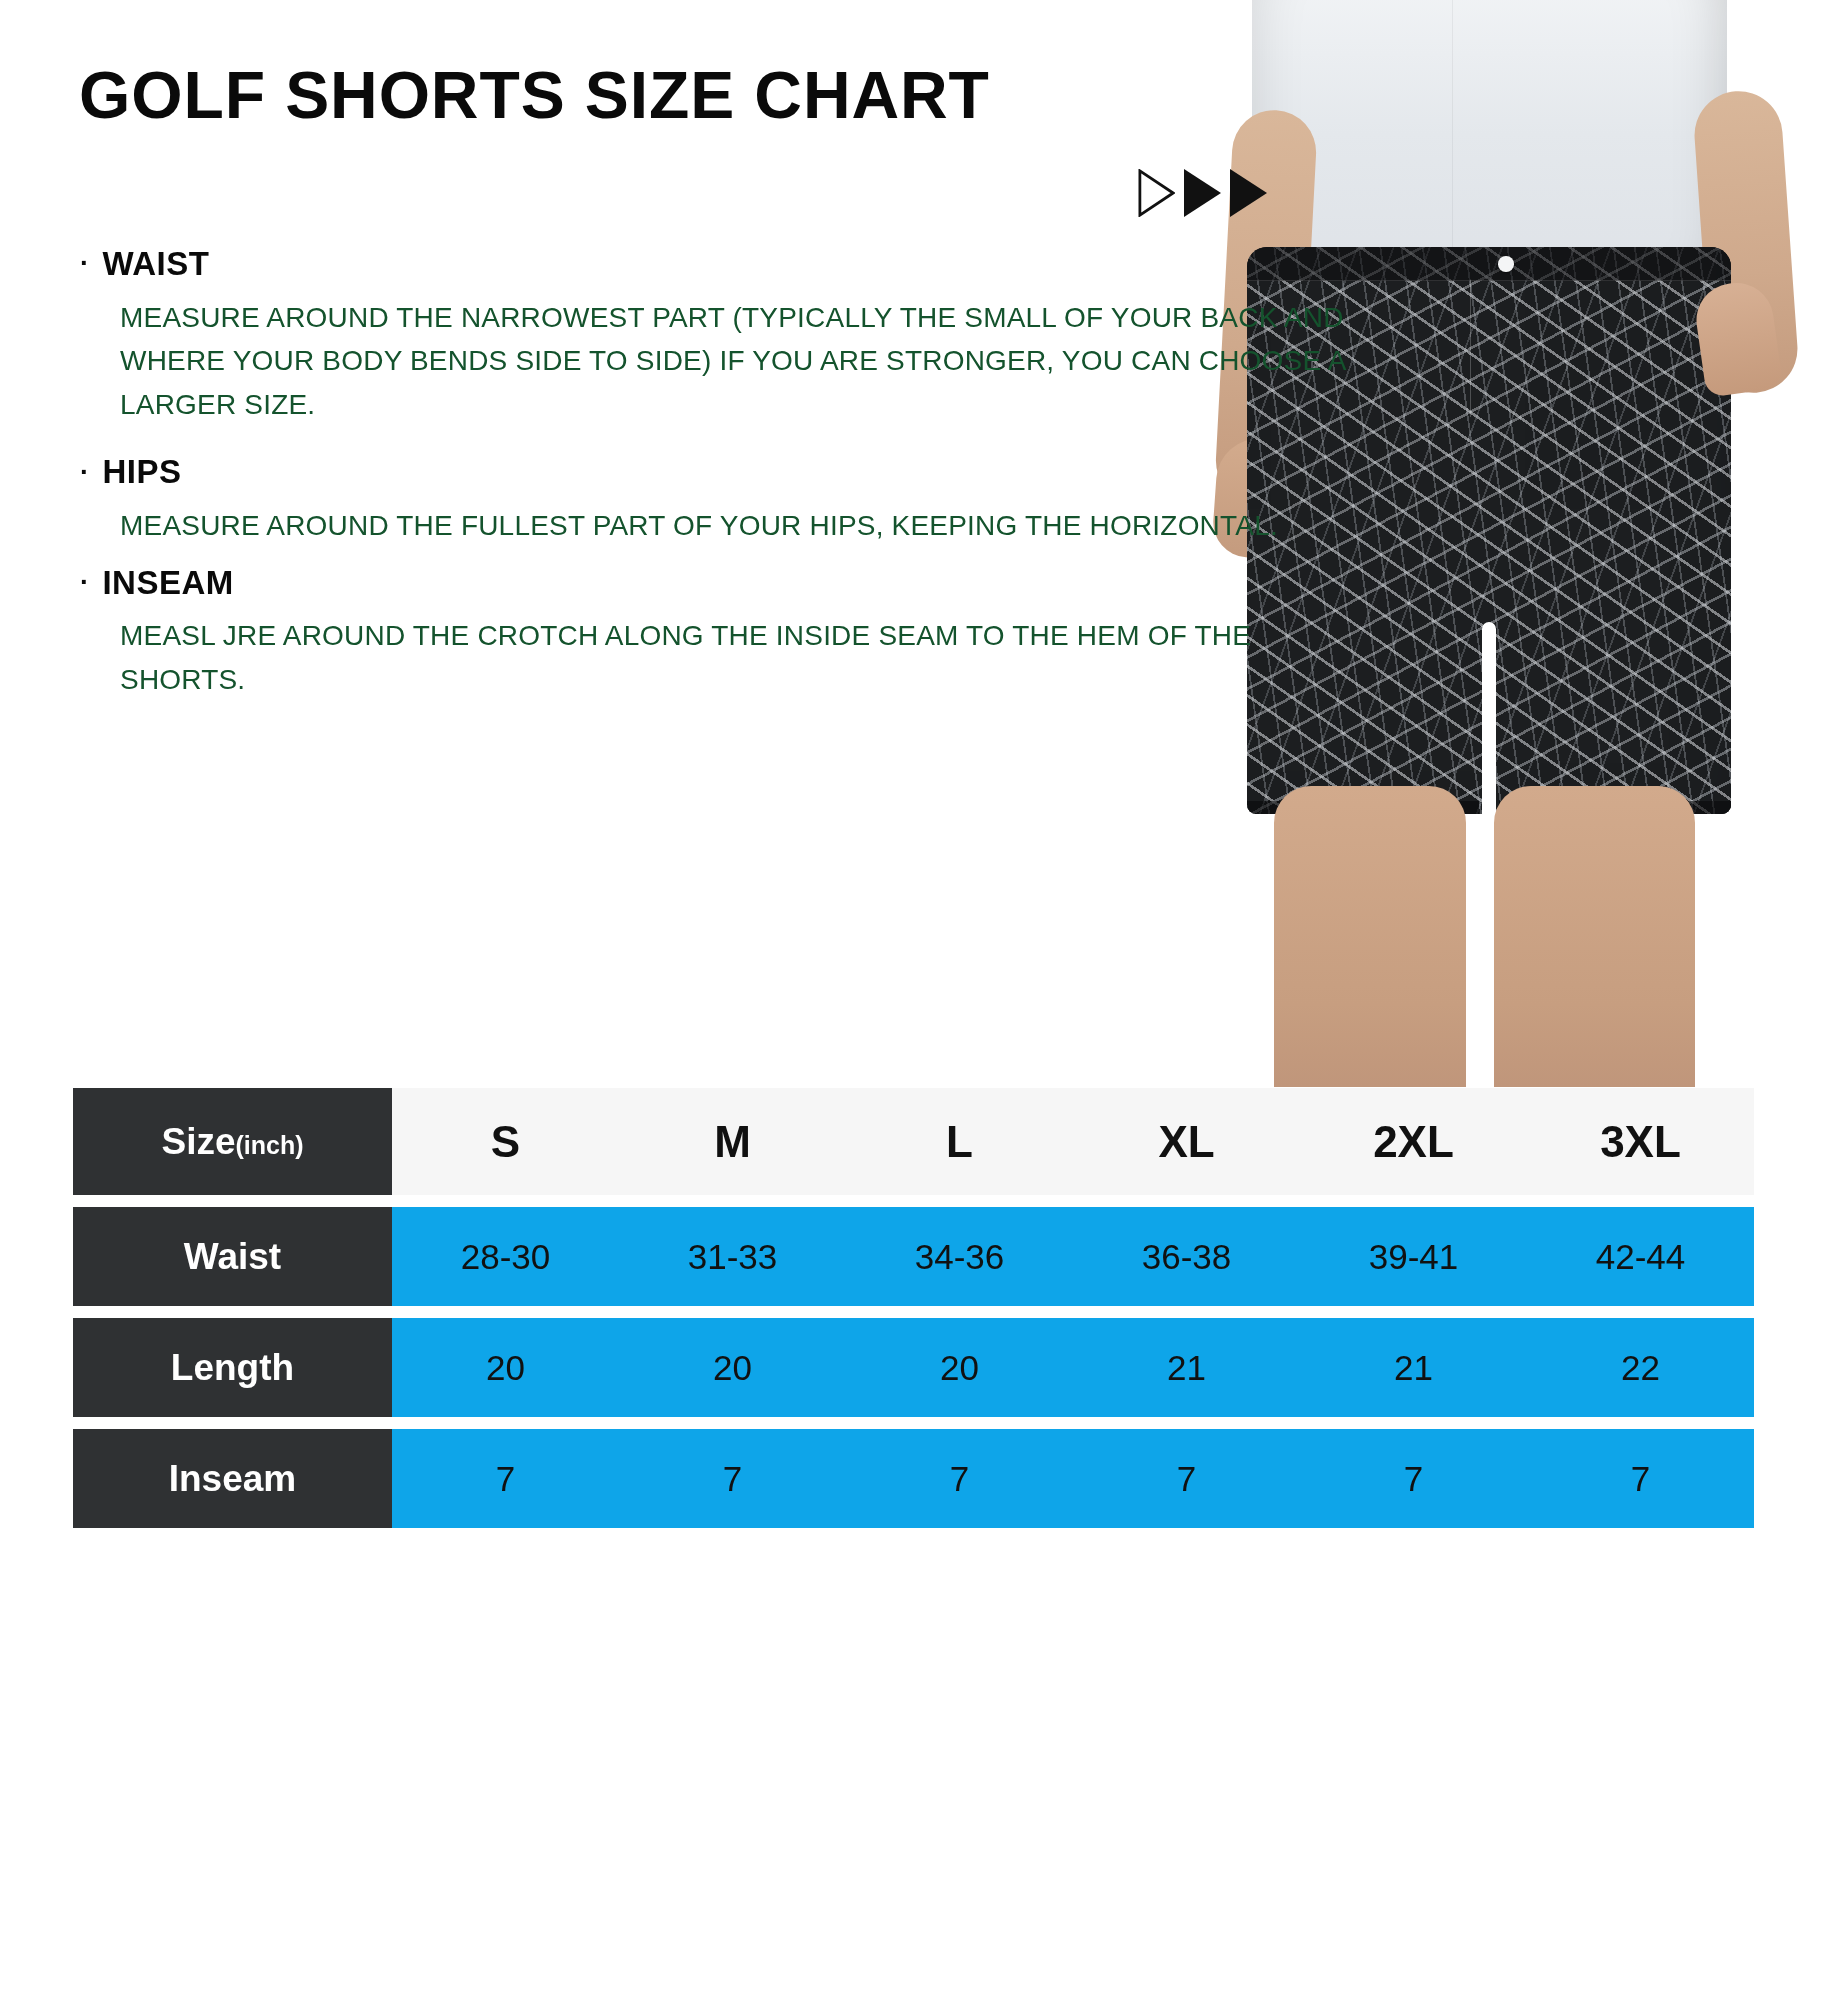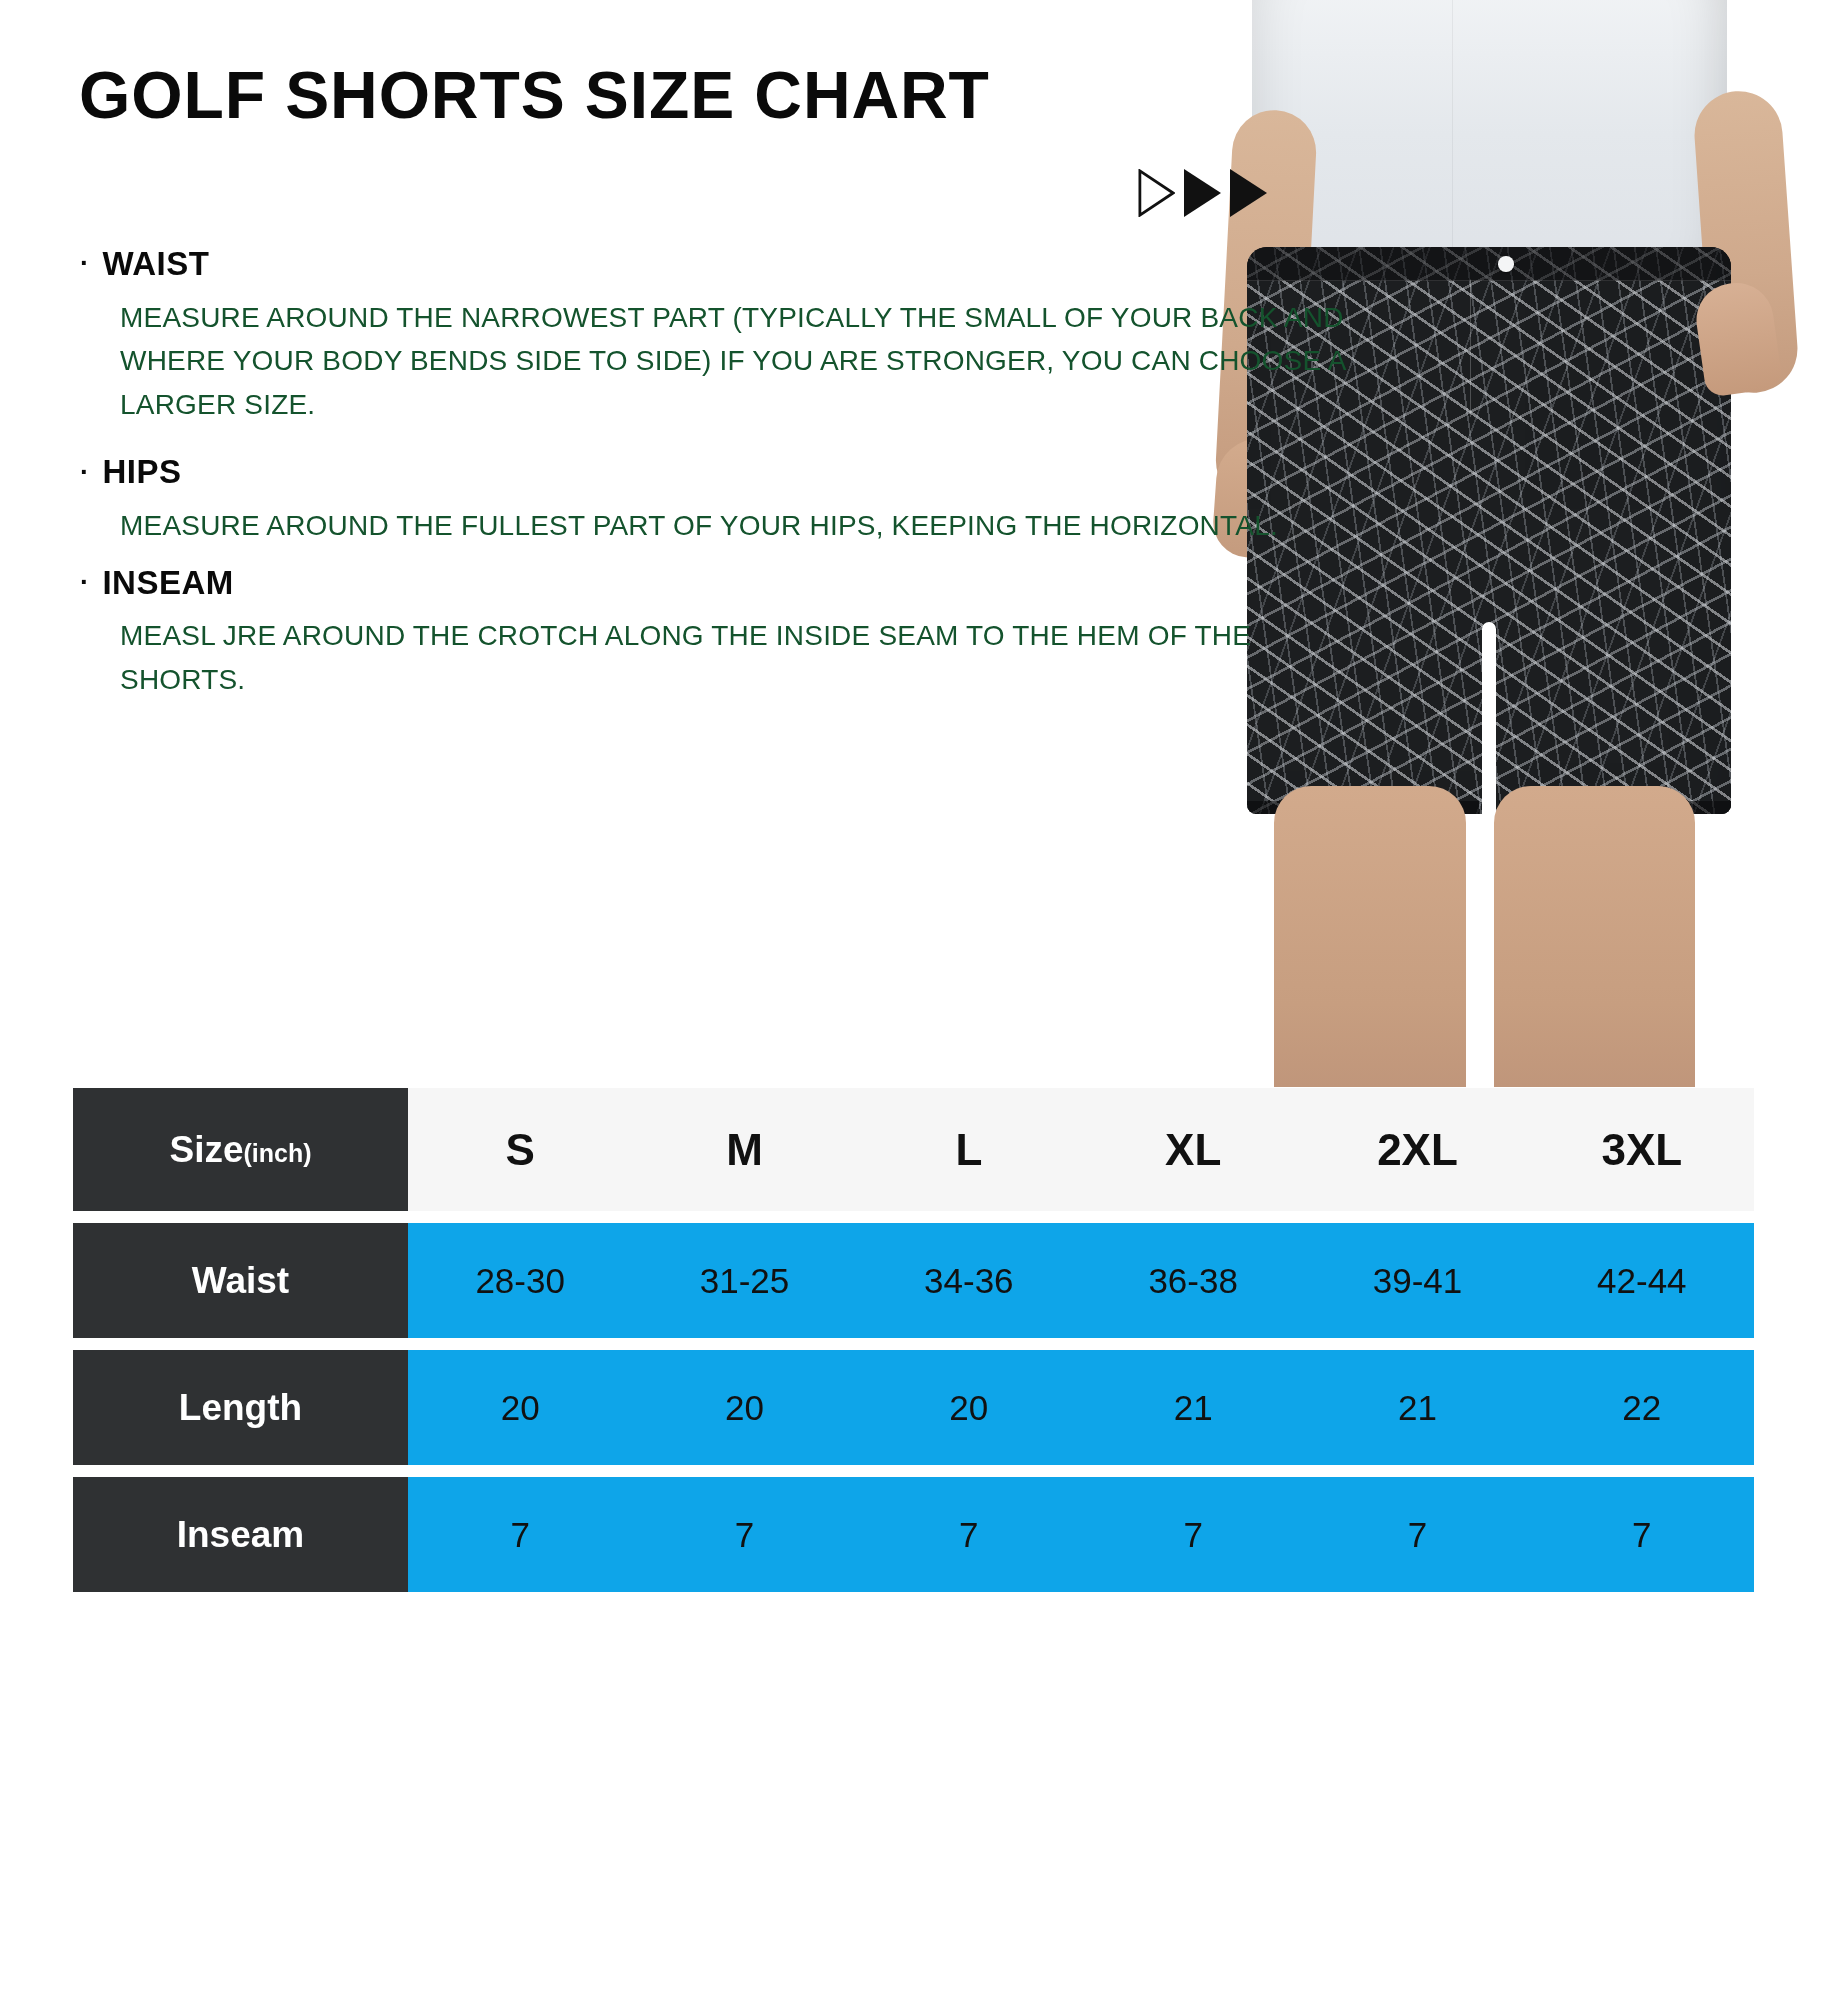--- a/index.html
+++ b/index.html
@@ -249,21 +249,21 @@
   .size-table {
     position: absolute;
     left: 73px;
     top: 1076px;
     width: 1681px;
     border-collapse: separate;
     border-spacing: 0 12.8px;
     table-layout: fixed;
   }
   .size-table td, .size-table th {
-    padding: 12px;
+    padding: 4px;
     height: 91px;
     text-align: center;
     vertical-align: middle;
   }
   .size-table .rowlabel {
     width: 311px;
     background: #2f3133;
     color: #ffffff;
     font-size: 37px;
     font-weight: bold;
@@ -349,21 +349,21 @@
       <td class="val">L</td>
       <td class="val">XL</td>
       <td class="val">2XL</td>
       <td class="val">3XL</td>
     </tr>
   </thead>
   <tbody>
     <tr>
       <td class="rowlabel">Waist</td>
       <td class="val">28-30</td>
-      <td class="val">31-25</td>
+      <td class="val">31-33</td>
       <td class="val">34-36</td>
       <td class="val">36-38</td>
       <td class="val">39-41</td>
       <td class="val">42-44</td>
     </tr>
     <tr>
       <td class="rowlabel">Length</td>
       <td class="val">20</td>
       <td class="val">20</td>
       <td class="val">20</td>

